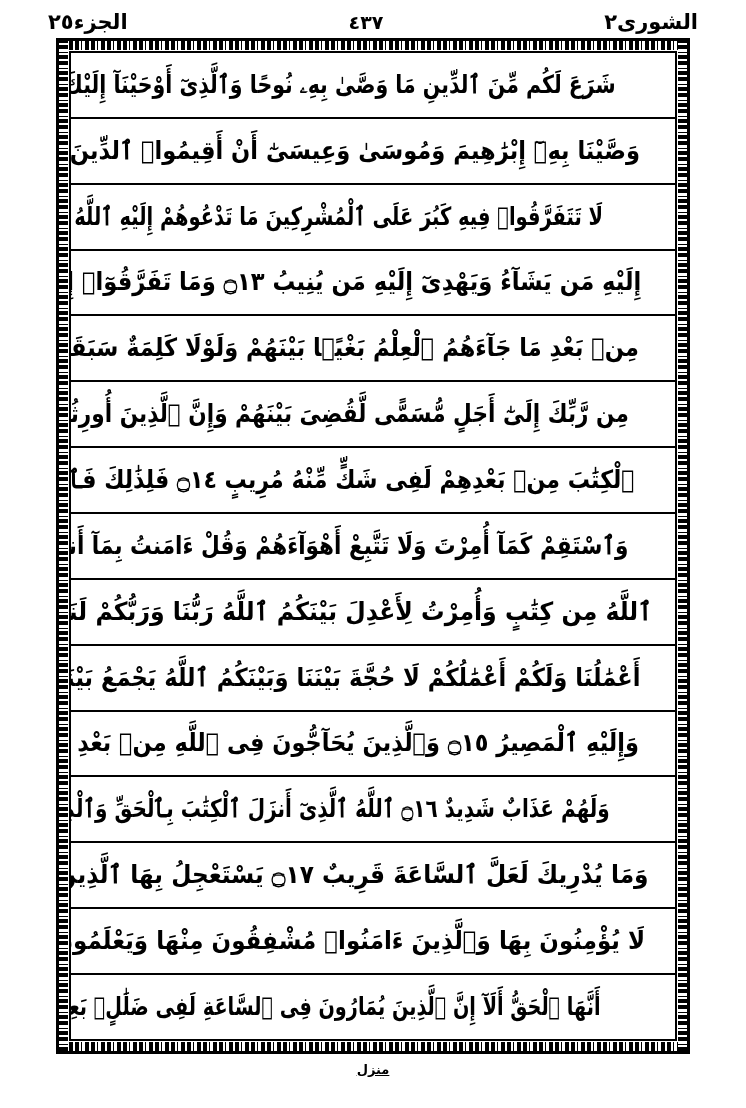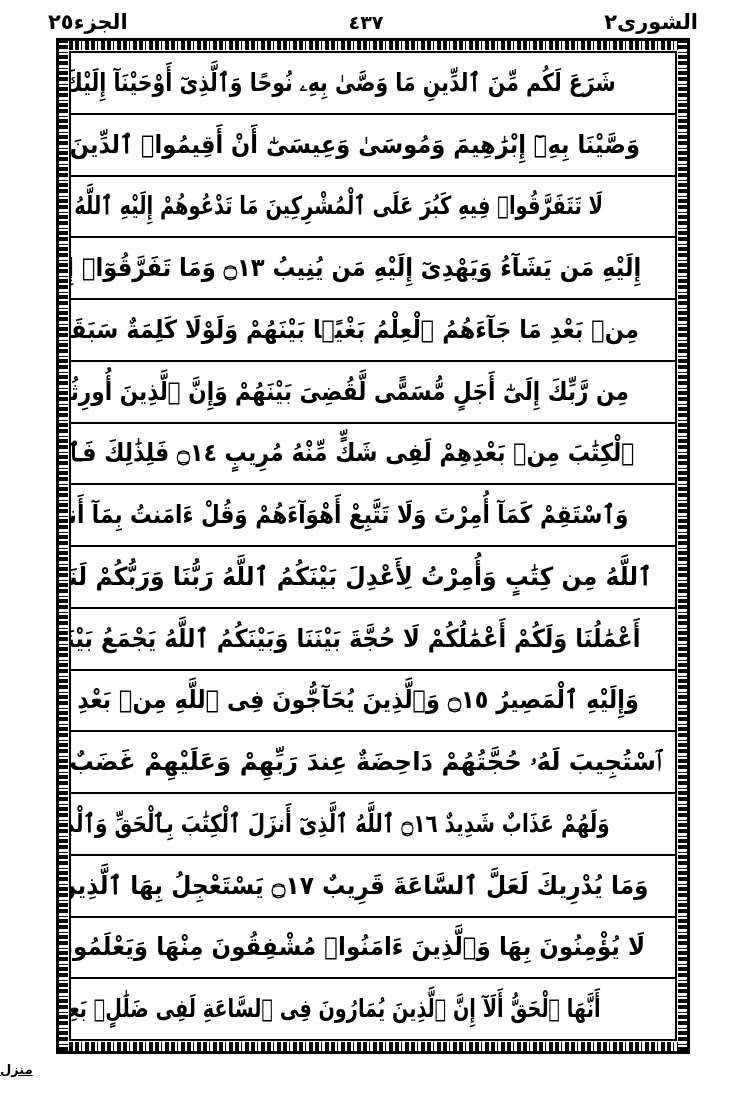--- a/index.html
+++ b/index.html
@@ -165,21 +165,21 @@
 
   
   .footer {
     position: absolute;
     left: 0;
     right: 0;
     top: 1062px;
     height: 36px;
     display: flex;
     align-items: flex-start;
-    justify-content: flex-start;
+    justify-content: center;
     text-decoration: underline;
   }
   .footer-text {
     font-family: "DejaVu Sans", sans-serif;
     font-size: 13px;
     font-weight: bold;
     direction: rtl;
   }
 </style>
 </head>
@@ -230,23 +230,20 @@
         <div class="ayah-line">
           <div class="ayah-text" style="width: 100%; transform: scaleX(0.9427);">ٱللَّهُ مِن كِتَٰبٍ وَأُمِرْتُ لِأَعْدِلَ بَيْنَكُمُ ٱللَّهُ رَبُّنَا وَرَبُّكُمْ لَنَآ</div>
         </div>
         <div class="ayah-line">
           <div class="ayah-text" style="width: 100%; transform: scaleX(0.9038);">أَعْمَٰلُنَا وَلَكُمْ أَعْمَٰلُكُمْ لَا حُجَّةَ بَيْنَنَا وَبَيْنَكُمُ ٱللَّهُ يَجْمَعُ بَيْنَنَا</div>
         </div>
         <div class="ayah-line">
           <div class="ayah-text" style="width: 100%; transform: scaleX(0.8983);">وَإِلَيْهِ ٱلْمَصِيرُ ۝١٥ وَٱلَّذِينَ يُحَآجُّونَ فِى ٱللَّهِ مِنۢ بَعْدِ مَا</div>
         </div>
         <div class="ayah-line">
-          <div class="ayah-text" style="width: 100%; transform: scaleX(0.9753);">ٱسْتُجِيبَ لَهُۥ حُجَّتُهُمْ دَاحِضَةٌ عِندَ رَبِّهِمْ وَعَلَيْهِمْ غَضَبٌ</div>
-        </div>
-        <div class="ayah-line">
           <div class="ayah-text" style="width: 100%; transform: scaleX(0.8);">وَلَهُمْ عَذَابٌ شَدِيدٌ ۝١٦ ٱللَّهُ ٱلَّذِىٓ أَنزَلَ ٱلْكِتَٰبَ بِٱلْحَقِّ وَٱلْمِيزَانَ</div>
         </div>
         <div class="ayah-line">
           <div class="ayah-text" style="width: 100%; transform: scaleX(0.9308);">وَمَا يُدْرِيكَ لَعَلَّ ٱلسَّاعَةَ قَرِيبٌ ۝١٧ يَسْتَعْجِلُ بِهَا ٱلَّذِينَ</div>
         </div>
         <div class="ayah-line">
           <div class="ayah-text" style="width: 100%; transform: scaleX(0.9193);">لَا يُؤْمِنُونَ بِهَا وَٱلَّذِينَ ءَامَنُوا۟ مُشْفِقُونَ مِنْهَا وَيَعْلَمُونَ</div>
         </div>
         <div class="ayah-line">
           <div class="ayah-text" style="width: 100%; transform: scaleX(0.7688);">أَنَّهَا ٱلْحَقُّ أَلَآ إِنَّ ٱلَّذِينَ يُمَارُونَ فِى ٱلسَّاعَةِ لَفِى ضَلَٰلٍۭ بَعِيدٍ ۝١٨</div>

